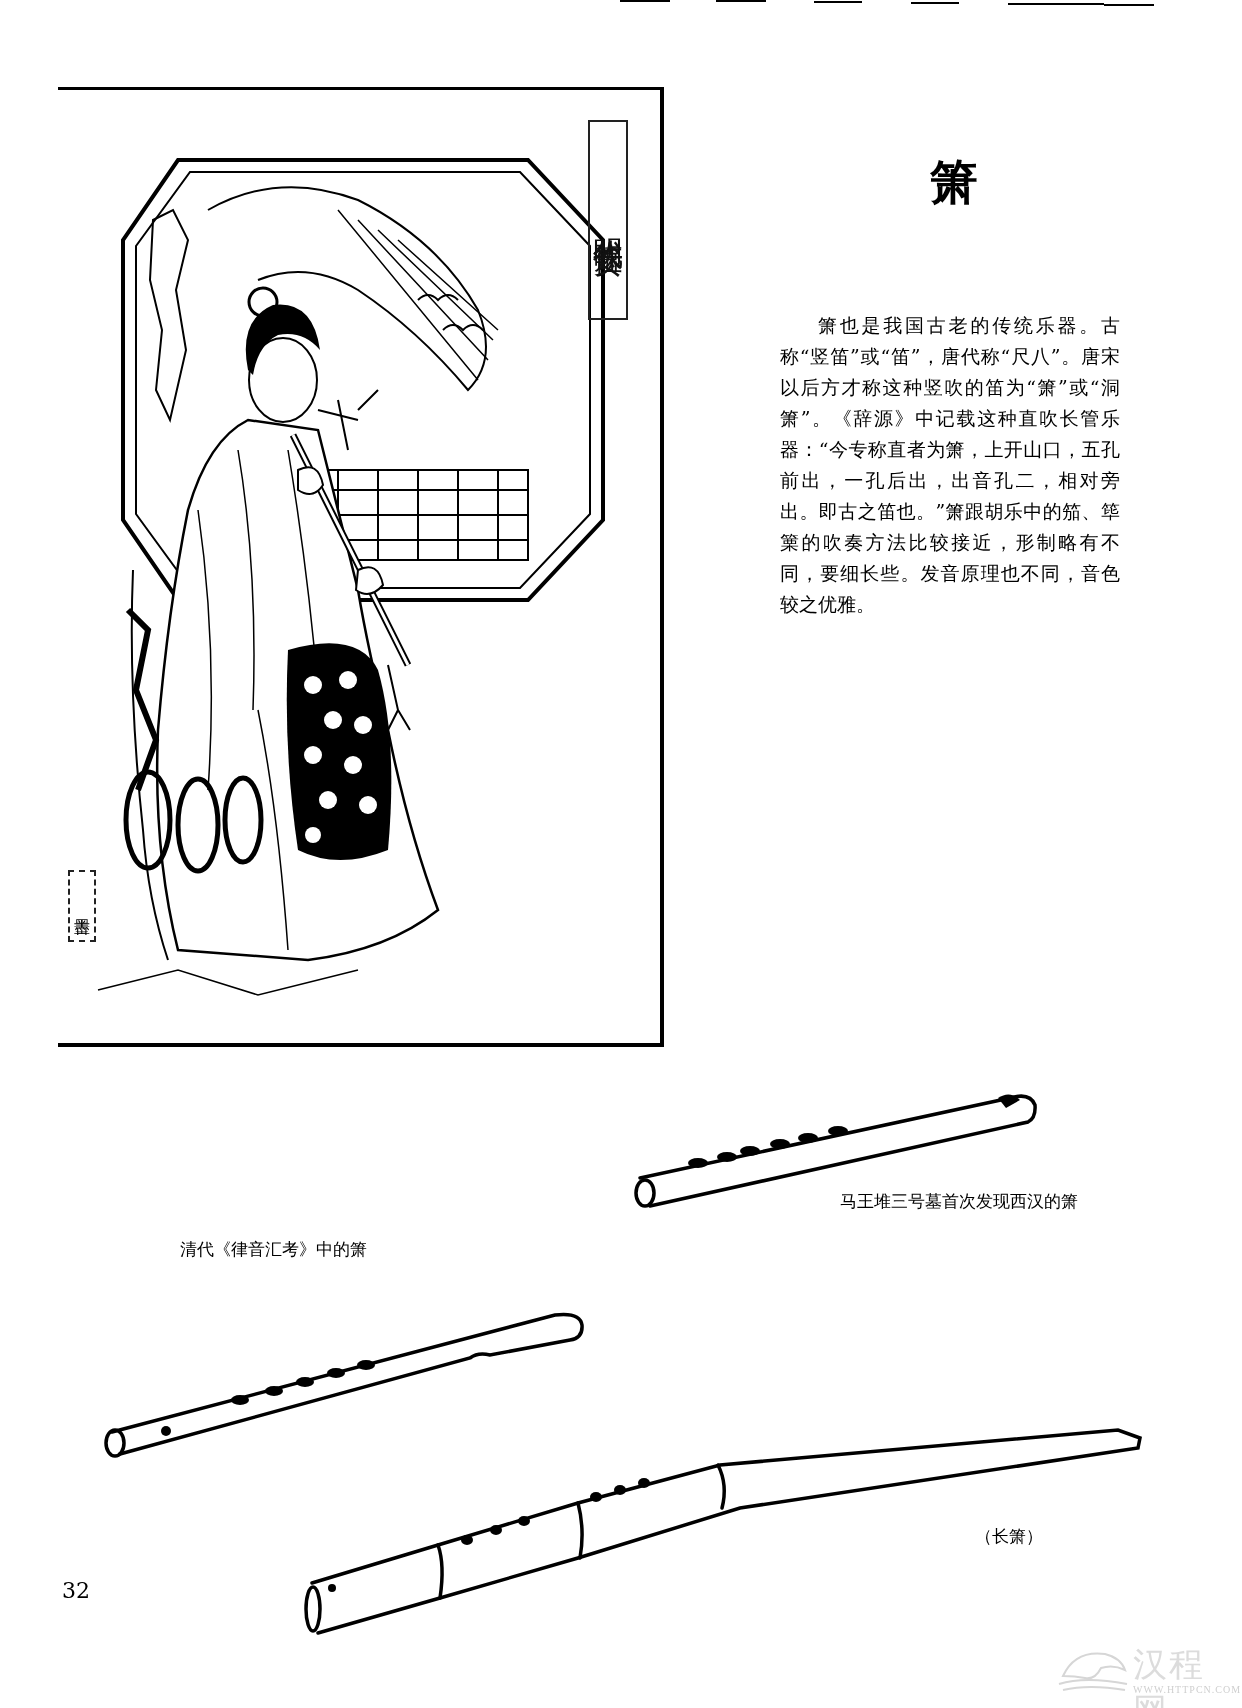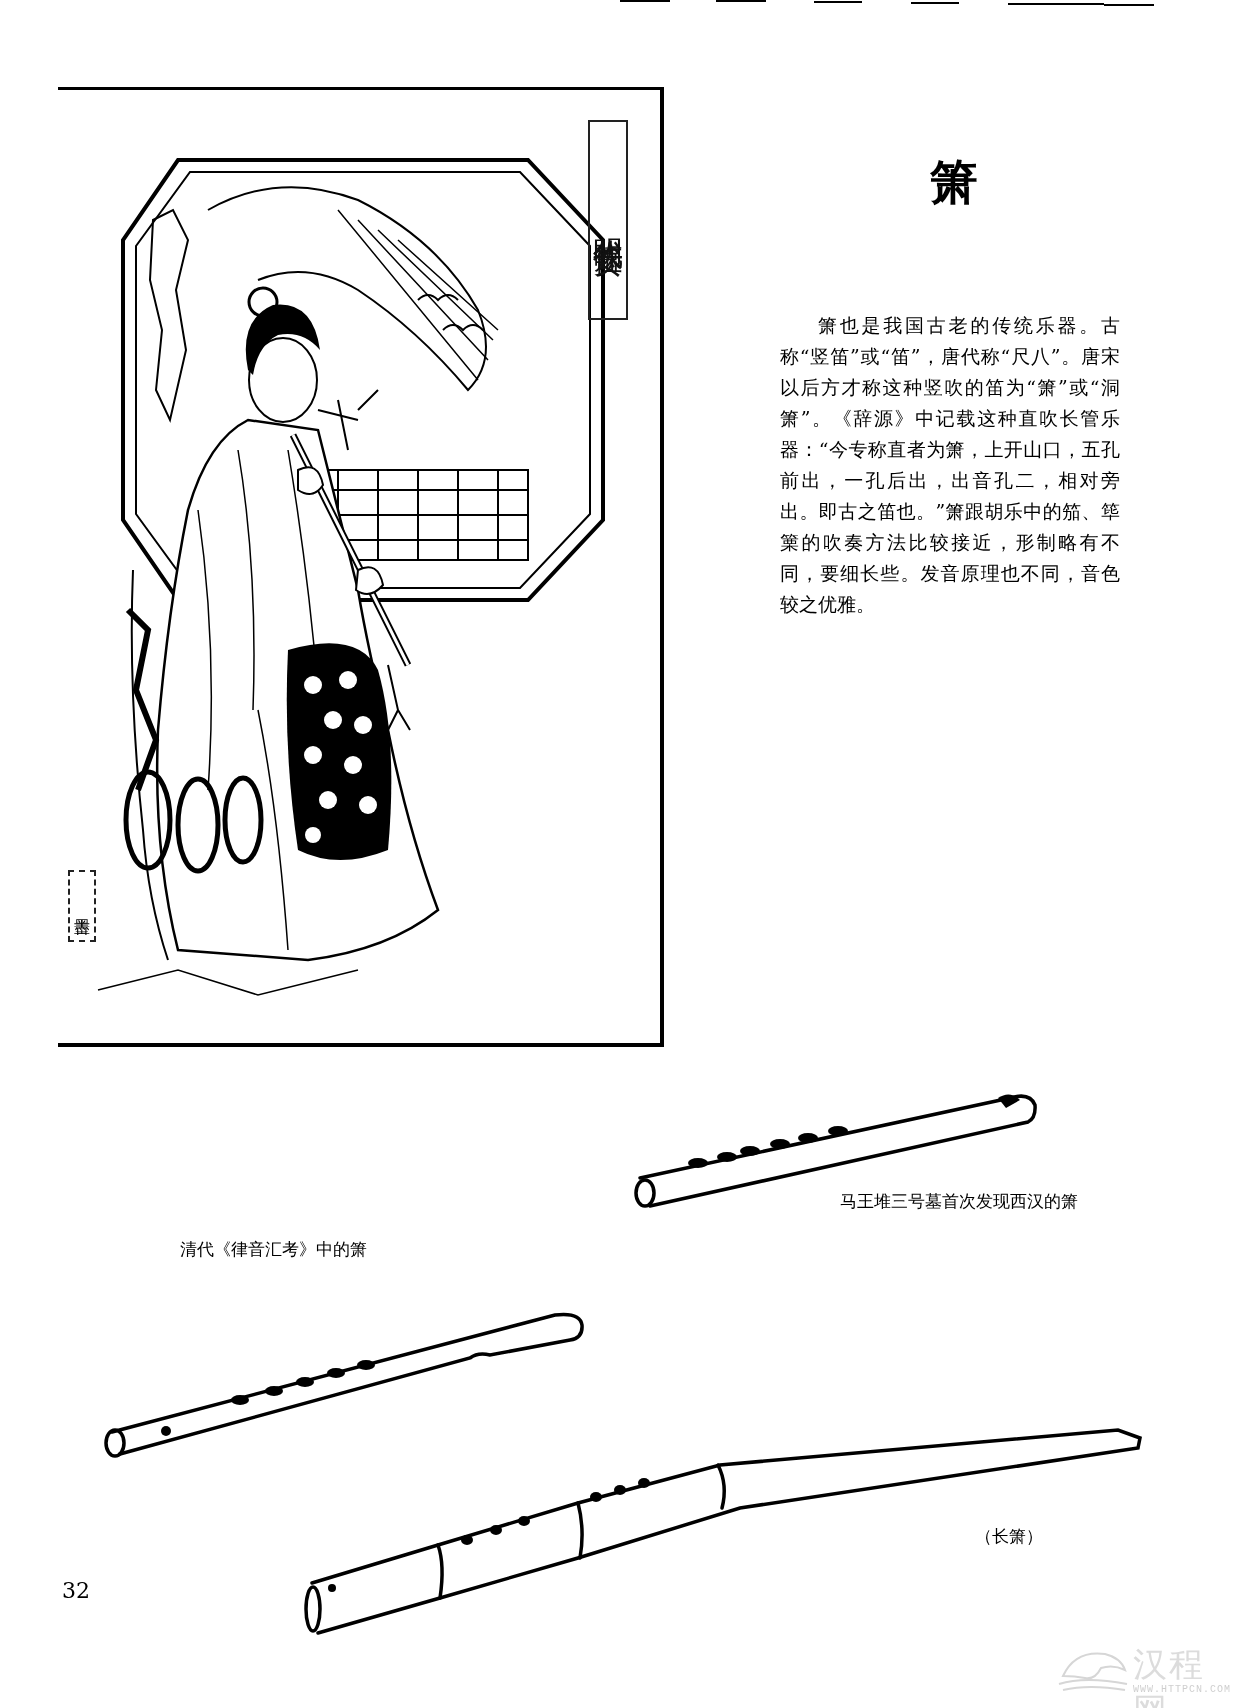--- a/index.html
+++ b/index.html
@@ -42,21 +42,21 @@
     .caption {
       position: absolute; font-size: 17px; font-family: "DejaVu Serif", serif; white-space: nowrap;
     }
     .page-number {
       position: absolute; left: 62px; top: 1578px; font-size: 22px; font-family: "DejaVu Serif", serif; text-align: center;
     }
     .watermark {
       position: absolute; left: 1055px; top: 1640px; width: 180px; height: 60px; color: #d8d8d8;
     }
     .watermark .wm-name { position: absolute; left: 78px; top: 2px; font-size: 34px; letter-spacing: 2px; color: #dcdcdc; }
-    .watermark .wm-url { position: absolute; left: 78px; top: 44px; font-size: 10px; letter-spacing: 1px; font-family: Liberation Mono, monospace; color: #cfcfcf; }
+    .watermark .wm-url { position: absolute; left: 78px; top: 44px; font-size: 10px; letter-spacing: 1px; font-family: Liberation Serif, serif; color: #cfcfcf; }
     .watermark svg { position: absolute; left: 0; top: 0; }
 
     .flute { position: absolute; left: 0; top: 0; }
   </style>
 </head>
 <body>
 
 <div class="top-rule" style="left:620px; top:0; width:50px;"></div>
 <div class="top-rule" style="left:716px; top:0; width:50px;"></div>
 <div class="top-rule" style="left:814px; top:1px; width:48px;"></div>

